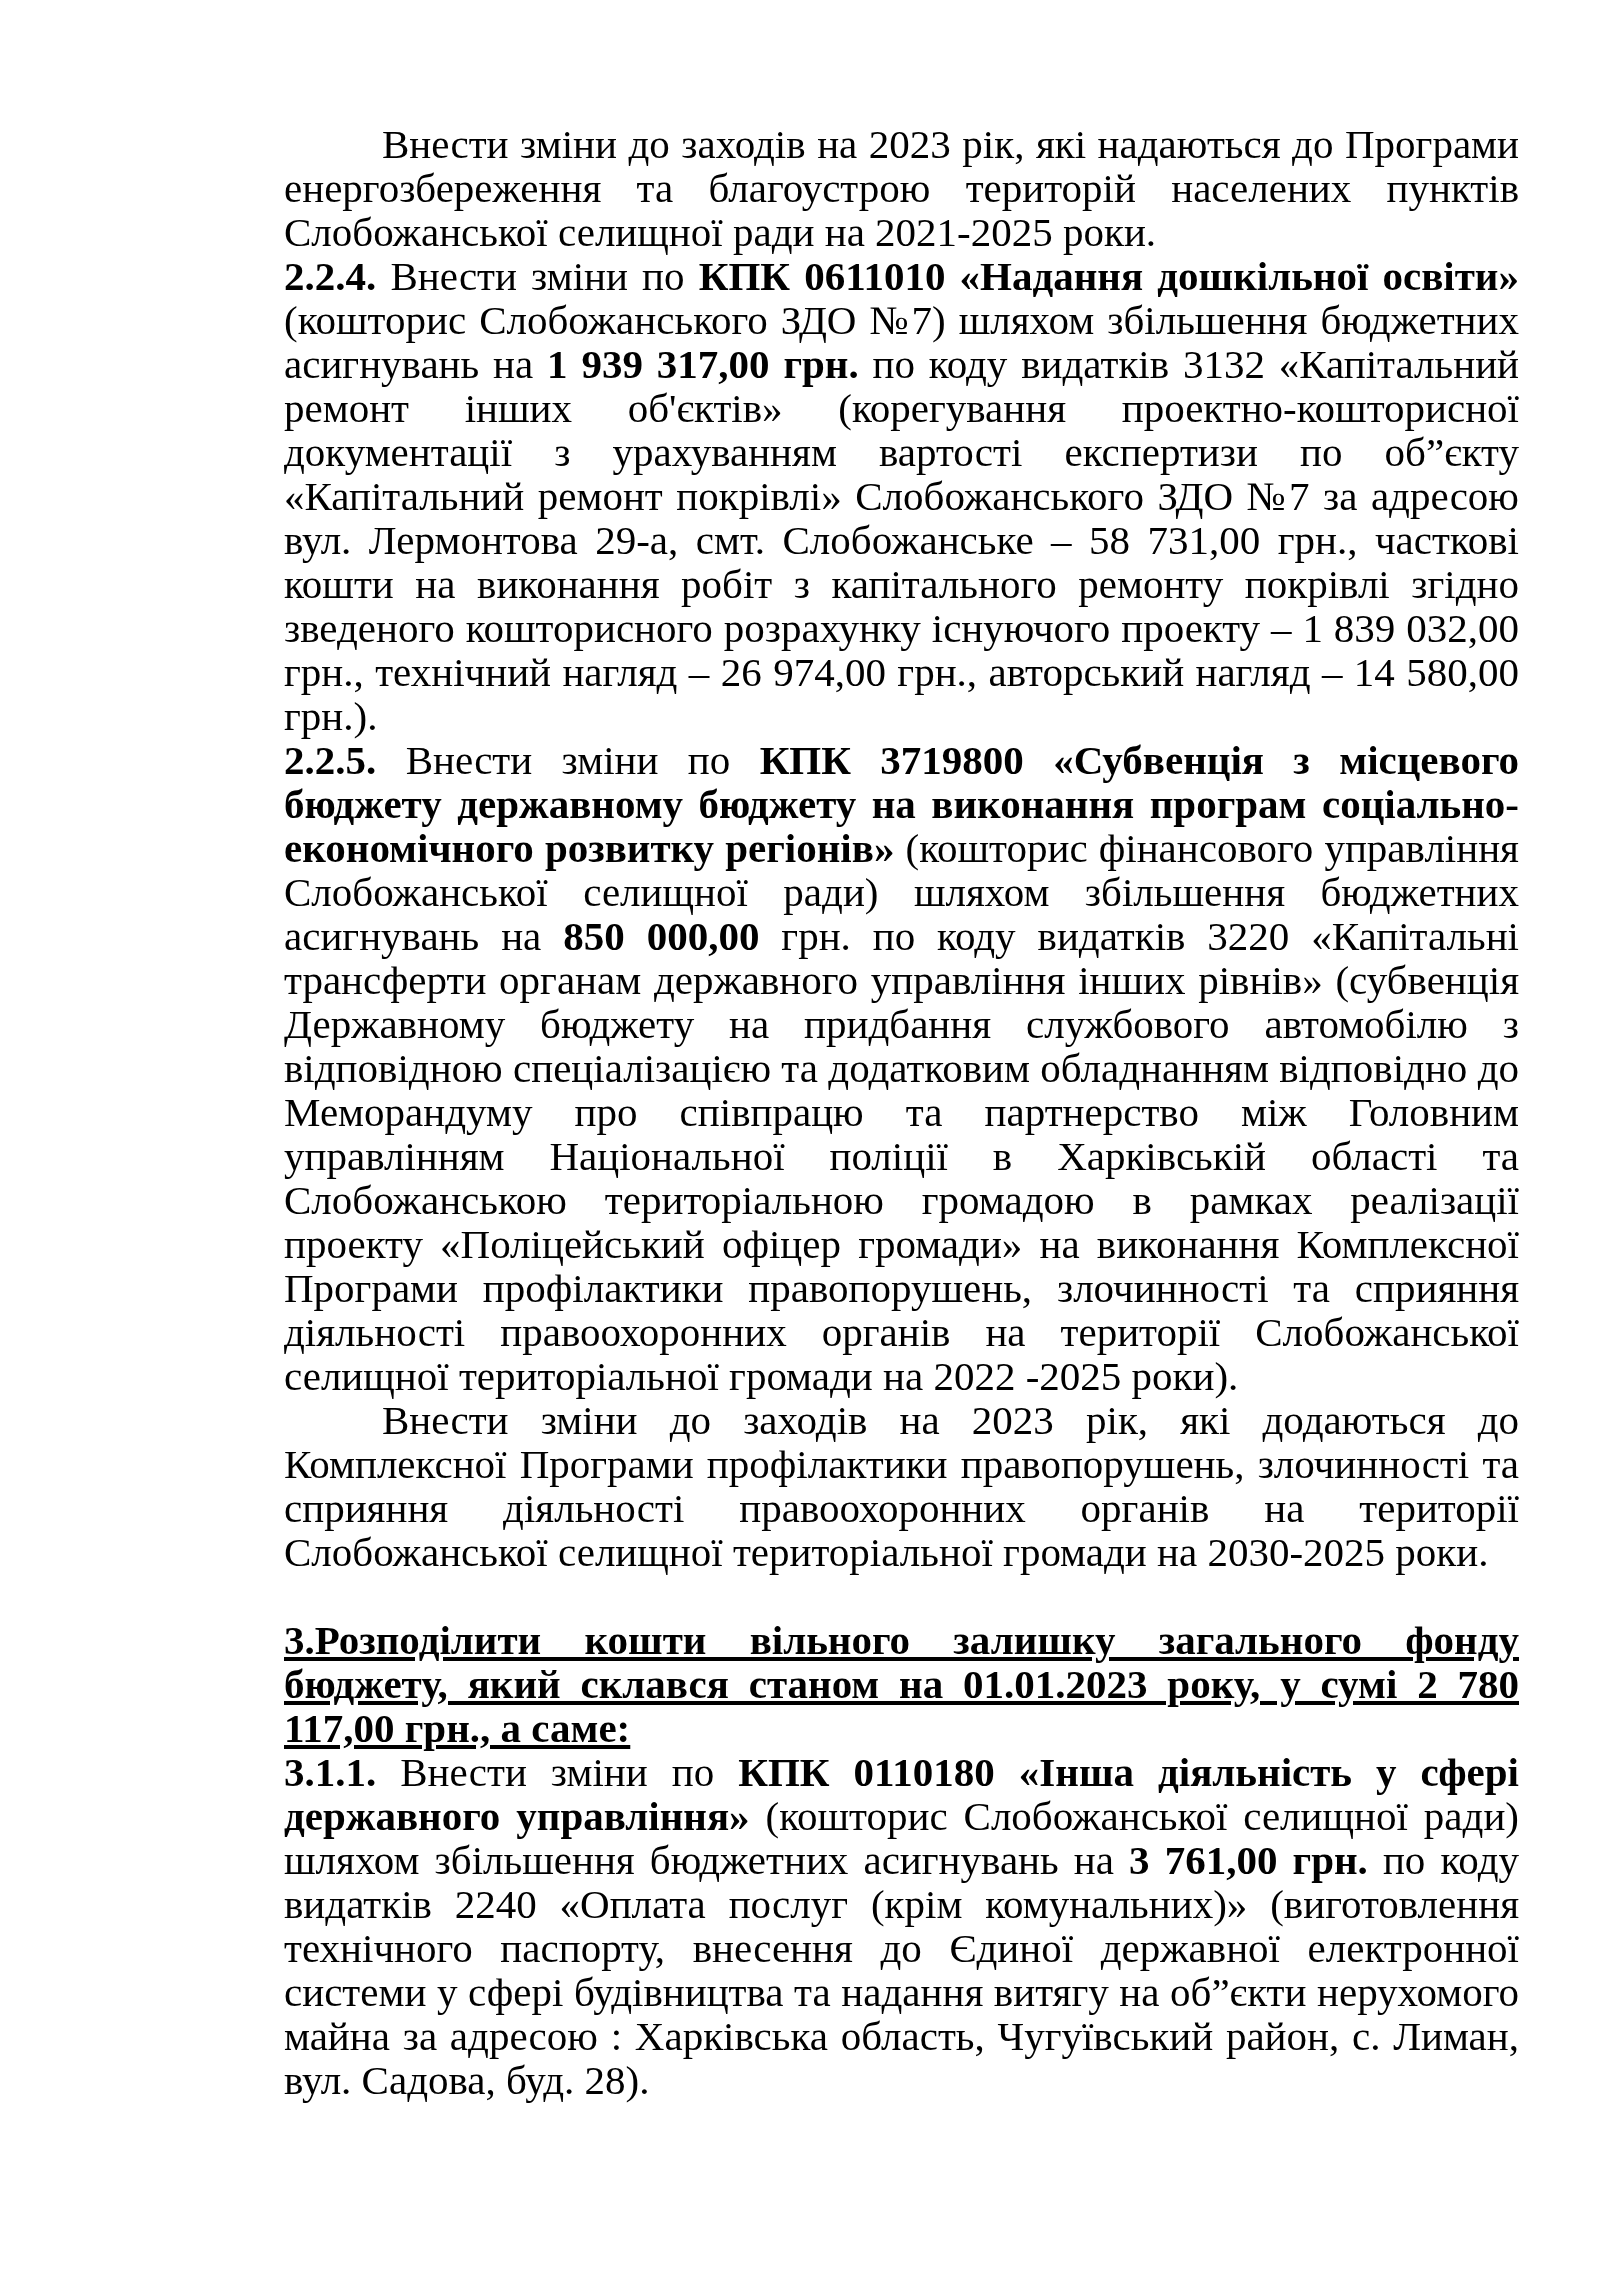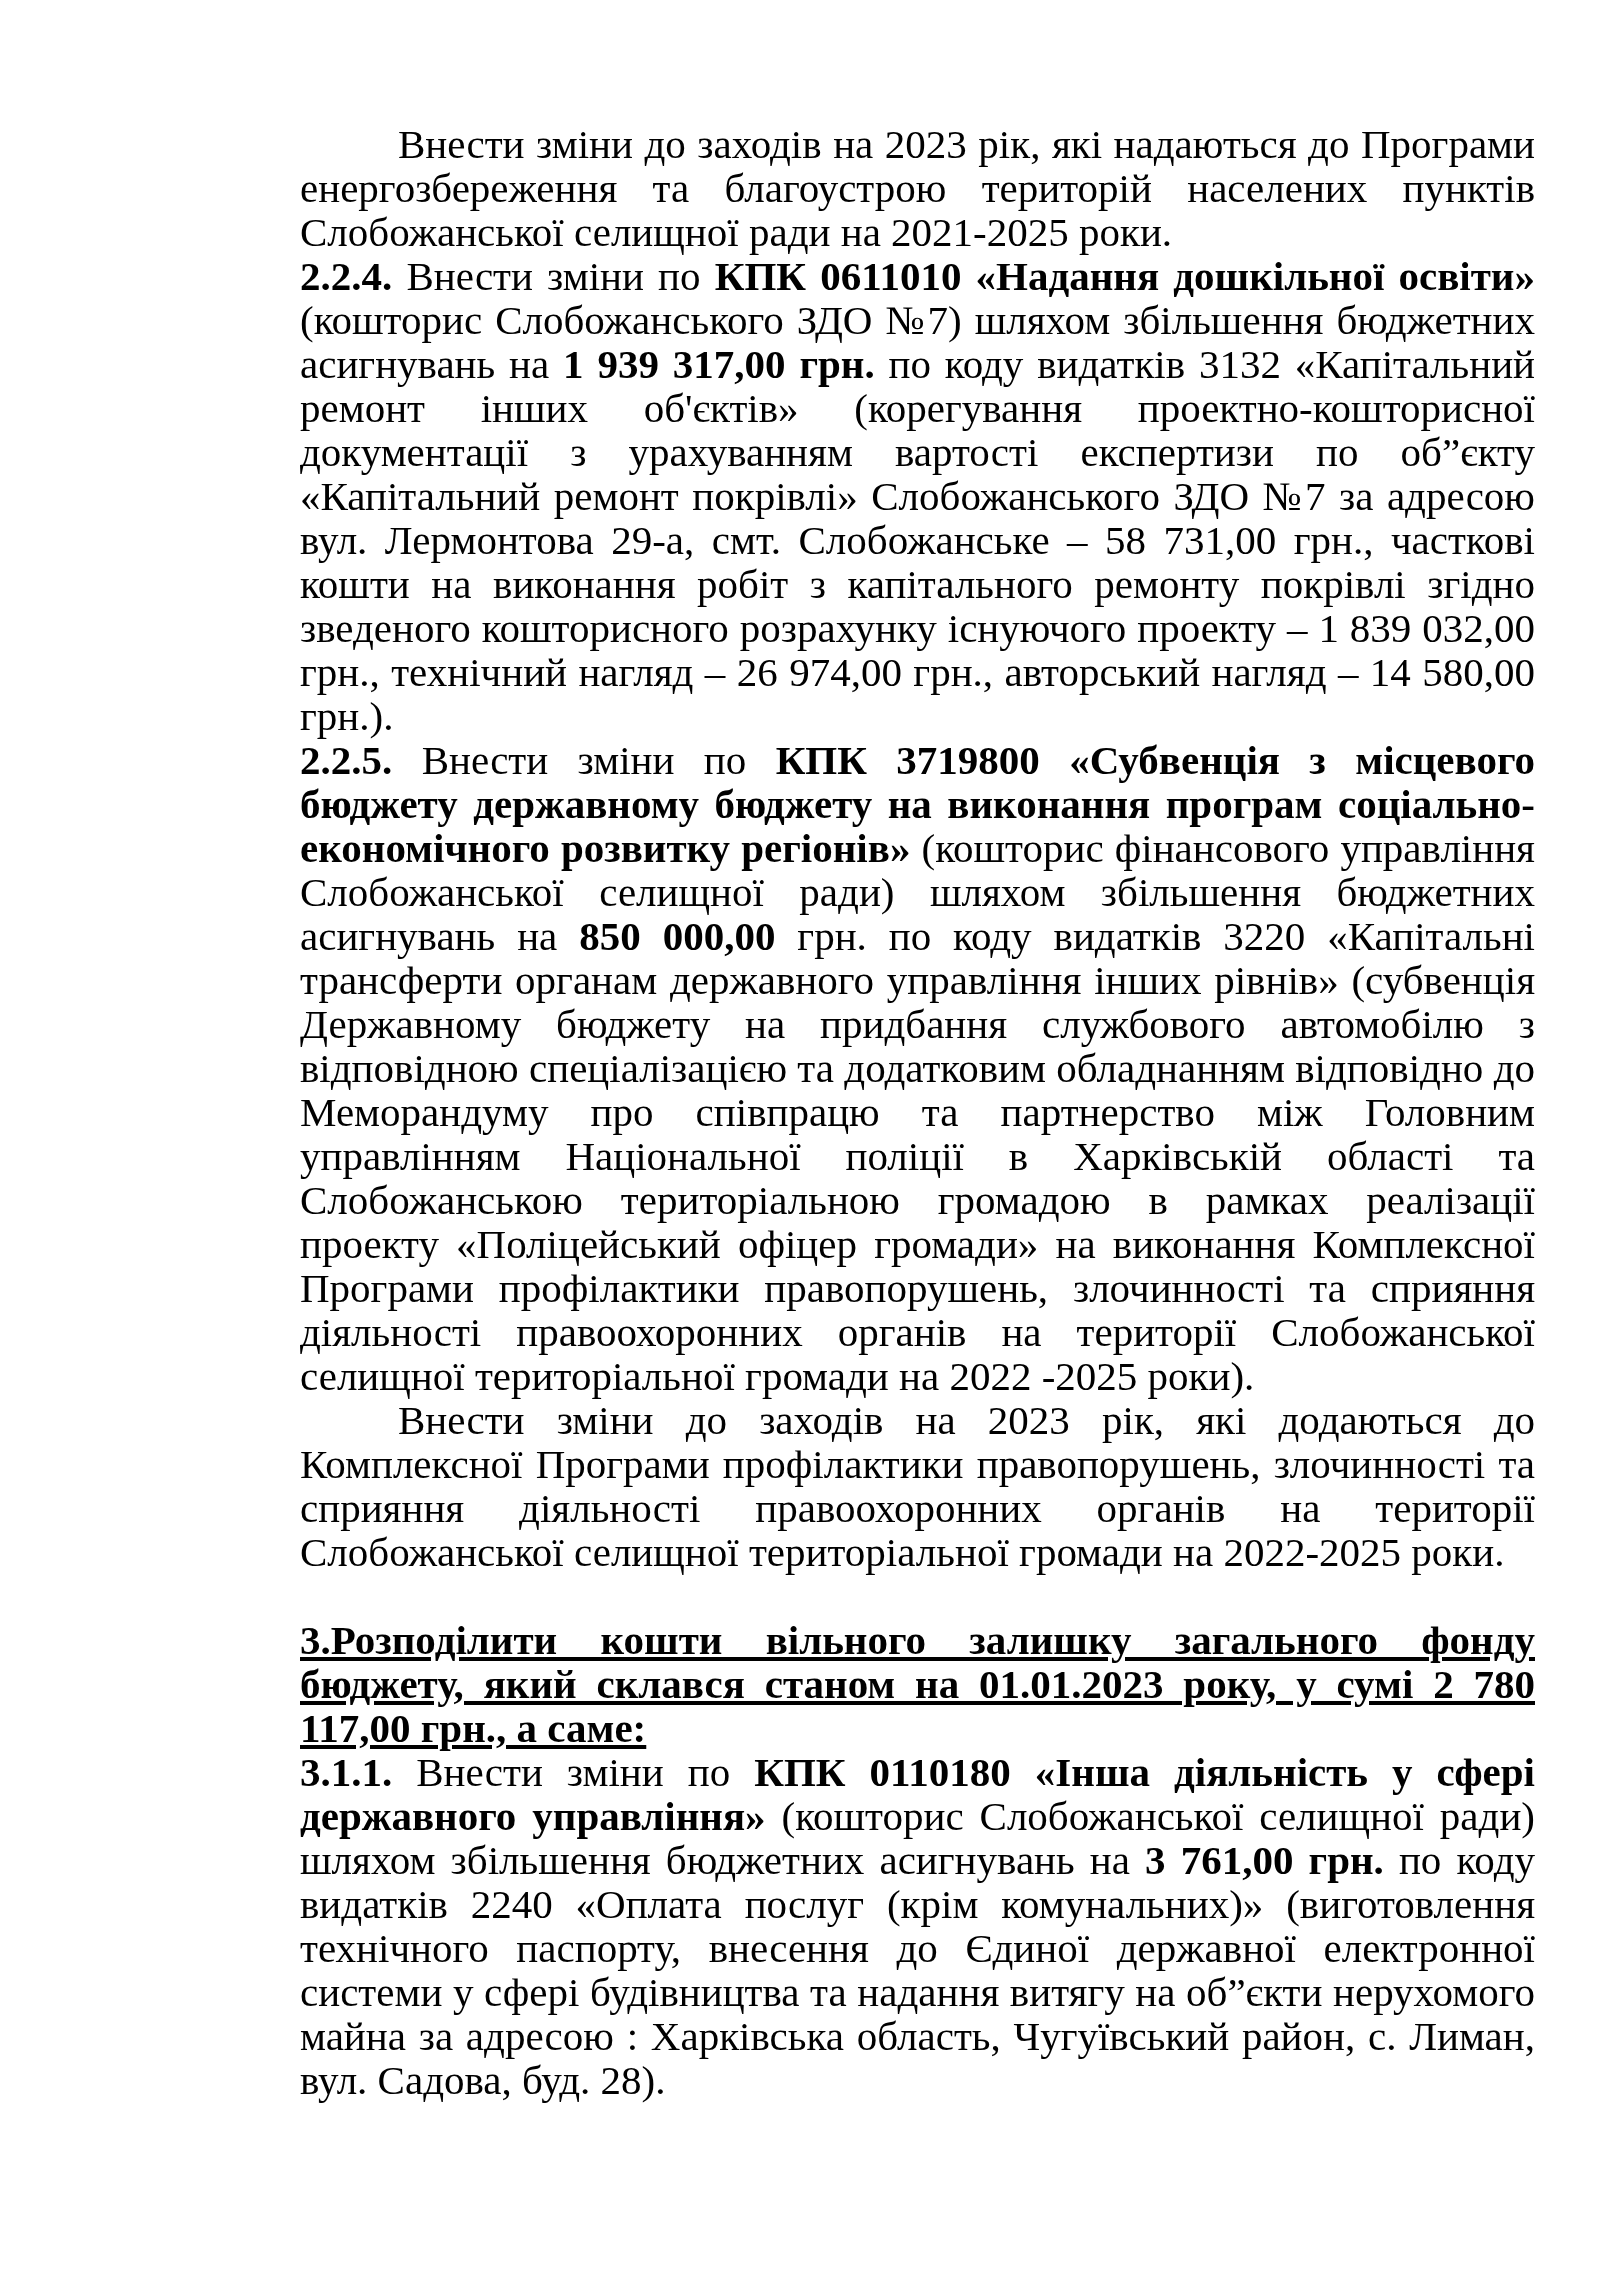--- a/index.html
+++ b/index.html
@@ -9,21 +9,21 @@
   }
   .page {
     position: relative;
     width: 1623px;
     height: 2295px;
     background: #ffffff;
     overflow: hidden;
   }
   .text-block {
     position: absolute;
-    left: 300px;
+    left: 284px;
     top: 122px;
     width: 1235px;
     color: #000000;
     font-family: "Liberation Serif", "DejaVu Serif", serif;
     font-size: 41px;
     line-height: 44px;
     text-align: justify;
     text-justify: inter-word;
     hyphens: none;
     -webkit-hyphens: none;
@@ -47,21 +47,21 @@
 
 <div class="page">
   <div class="text-block">
 
     <p class="para indent"><span class="run">Внести зміни до заходів на 2023 рік, які надаються до Програми енергозбереження та благоустрою територій населених пунктів Слобожанської селищної ради на 2021-2025 роки.</span></p>
 
     <p class="para"><span class="run b">2.2.4.</span><span class="run"> Внести зміни по </span><span class="run b">КПК 0611010 «Надання дошкільної освіти»</span><span class="run"> (кошторис Слобожанського ЗДО №7) шляхом збільшення бюджетних асигнувань на </span><span class="run b">1 939 317,00 грн.</span><span class="run"> по коду видатків 3132 «Капітальний ремонт інших об'єктів» (корегування проектно-кошторисної документації з урахуванням вартості експертизи по об”єкту «Капітальний ремонт покрівлі» Слобожанського ЗДО №7 за адресою вул. Лермонтова 29-а, смт. Слобожанське – 58 731,00 грн., часткові кошти на виконання робіт з капітального ремонту покрівлі згідно зведеного кошторисного розрахунку існуючого проекту – 1 839 032,00 грн., технічний нагляд – 26 974,00 грн., авторський нагляд – 14 580,00 грн.).</span></p>
 
     <p class="para"><span class="run b">2.2.5.</span><span class="run"> Внести зміни по </span><span class="run b">КПК 3719800 «Субвенція з місцевого бюджету державному бюджету на виконання програм соціально-економічного розвитку регіонів»</span><span class="run"> (кошторис фінансового управління Слобожанської селищної ради) шляхом збільшення бюджетних асигнувань на </span><span class="run b">850 000,00</span><span class="run"> грн. по коду видатків 3220 «Капітальні трансферти органам державного управління інших рівнів» (субвенція Державному бюджету на придбання службового автомобілю з відповідною спеціалізацією та додатковим обладнанням відповідно до Меморандуму про співпрацю та партнерство між Головним управлінням Національної поліції в Харківській області та Слобожанською територіальною громадою в рамках реалізації проекту «Поліцейський офіцер громади» на виконання Комплексної Програми профілактики правопорушень, злочинності та сприяння діяльності правоохоронних органів на території Слобожанської селищної територіальної громади на 2022 -2025 роки).</span></p>
 
-    <p class="para indent"><span class="run">Внести зміни до заходів на 2023 рік, які додаються до Комплексної Програми профілактики правопорушень, злочинності та сприяння діяльності правоохоронних органів на території Слобожанської селищної територіальної громади на 2022-2025 роки.</span></p>
+    <p class="para indent"><span class="run">Внести зміни до заходів на 2023 рік, які додаються до Комплексної Програми профілактики правопорушень, злочинності та сприяння діяльності правоохоронних органів на території Слобожанської селищної територіальної громади на 2030-2025 роки.</span></p>
 
     <p class="para spaced"><span class="run b">3.Розподілити кошти вільного залишку загального фонду бюджету, який склався станом на 01.01.2023 року, у сумі 2 780 117,00 грн., а саме:</span></p>
 
 
     <p class="para"><span class="run b">3.1.1.</span><span class="run"> Внести зміни по </span><span class="run b">КПК 0110180 «Інша діяльність у сфері державного управління»</span><span class="run"> (кошторис Слобожанської селищної ради) шляхом збільшення бюджетних асигнувань на </span><span class="run b">3 761,00 грн.</span><span class="run"> по коду видатків 2240 «Оплата послуг (крім комунальних)» (виготовлення технічного паспорту, внесення до Єдиної державної електронної системи у сфері будівництва та надання витягу на об”єкти нерухомого майна за адресою : Харківська область, Чугуївський район, с. Лиман, вул. Садова, буд. 28).</span></p>
 
   </div>
 </div>
 
 

